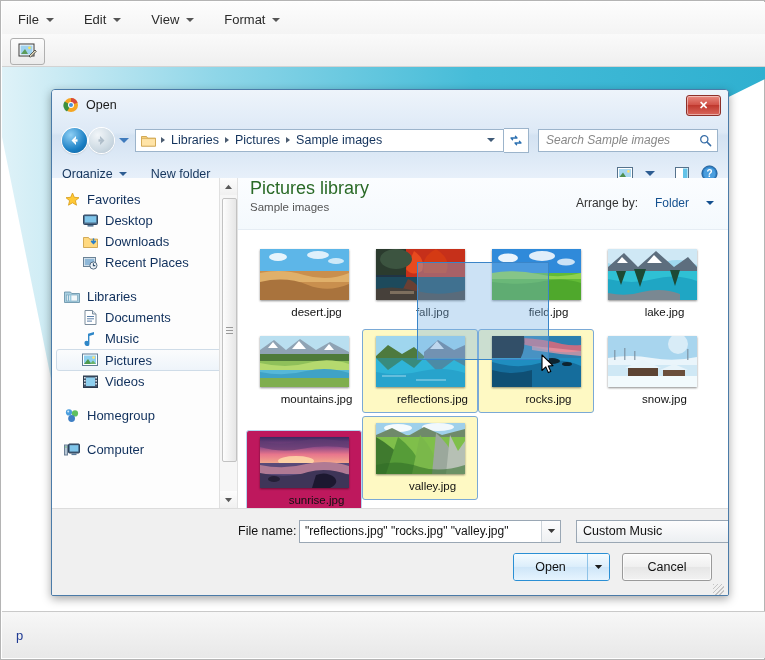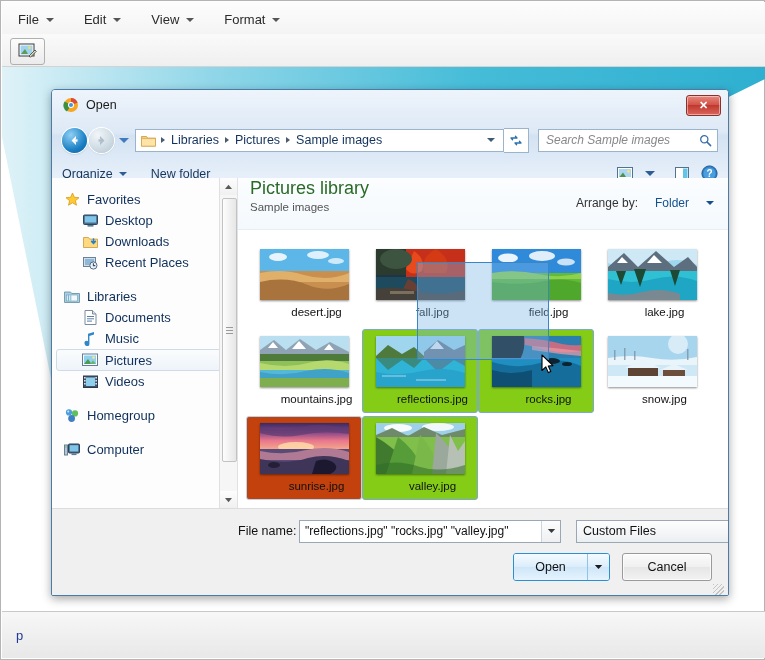--- a/index.html
+++ b/index.html
@@ -147,22 +147,22 @@
   .arrange{position:absolute;right:14px;top:18px;display:flex;align-items:center;gap:17px;font-size:12px;}
   .arrange .lbl{color:#333;}
   .arrange .val{color:#14508f;}
 
   .grid{padding:12px 0 0 8px;display:flex;flex-wrap:wrap;}
   .tile{
     width:116px;height:84px;margin:0 0 3px 0;
     display:flex;flex-direction:column;align-items:center;
     box-sizing:border-box;border:1px solid transparent;border-radius:3px;position:relative;
   }
-  .tile.selected{background:#84cc16;border-color:#7aa9d6;}
-  .tile.hover{background:#c2410c;border-color:#b5d5ef;}
+  .tile.selected{background:#fef9c3;border-color:#7aa9d6;}
+  .tile.hover{background:#be185d;border-color:#b5d5ef;margin-top:14px;}
   .thumbwrap{height:57px;display:flex;align-items:center;justify-content:center;padding-top:3px;}
   .thumb{width:89px;height:51px;box-shadow:0 1px 2px rgba(0,0,0,.45);overflow:hidden;position:relative;}
   .thumb svg{display:block;}
   .tname{font-size:11.5px;color:#111;margin-top:3px;text-align:left;line-height:13px;padding-left:25px;}
 
   .marquee{
     position:absolute;border:1px solid #3a85c8;background:rgba(120,180,230,.38);
     pointer-events:none;
   }
   .cursor{position:absolute;pointer-events:none;}
@@ -753,21 +753,21 @@
         <span class="fn-label">File name:</span>
         <div class="fn-combo">
           <input type="text" value="&quot;reflections.jpg&quot; &quot;rocks.jpg&quot; &quot;valley.jpg&quot;" style="">
           <span class="combo-btn">
             <svg width="9" height="6" viewBox="0 0 9 6">
                 <path d="M4.5 5 L0.8 1 H8.2 Z" fill="#3b3b3b"></path>
               </svg>
           </span>
         </div>
         <div class="type-combo">
-          <span>Custom Files</span>
+          <span>Custom Music</span>
 
         </div>
       </div>
 
       <div class="btn-row">
         <div class="openbtn">
           <div class="main">Open</div>
           <div class="split">
             <svg width="9" height="6" viewBox="0 0 9 6">
                 <path d="M4.5 5 L0.8 1 H8.2 Z" fill="#1b1b1b"></path>

